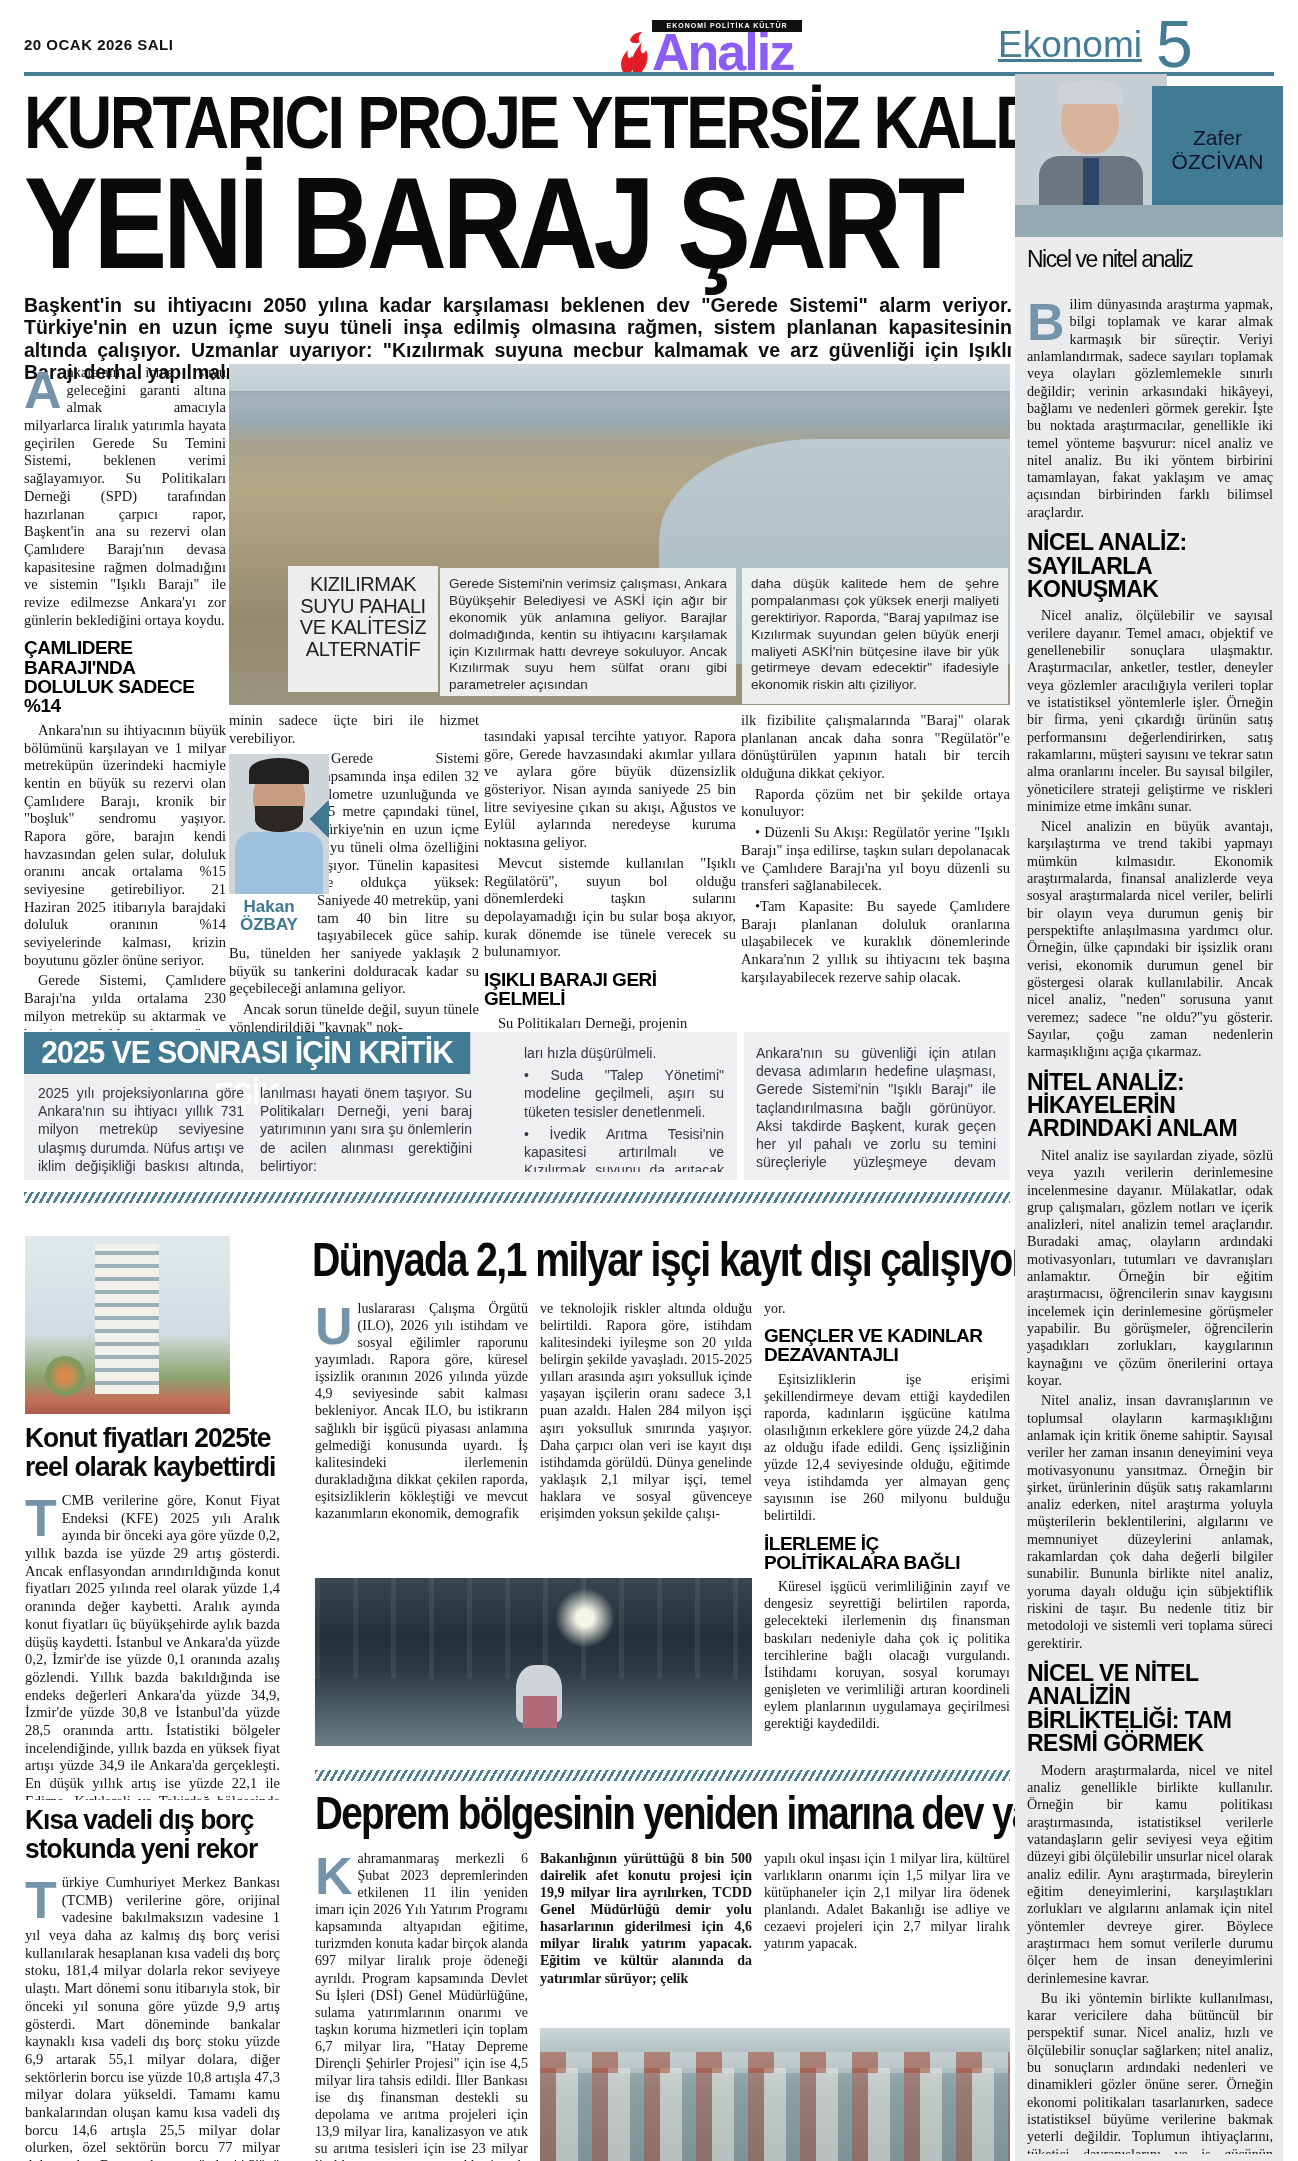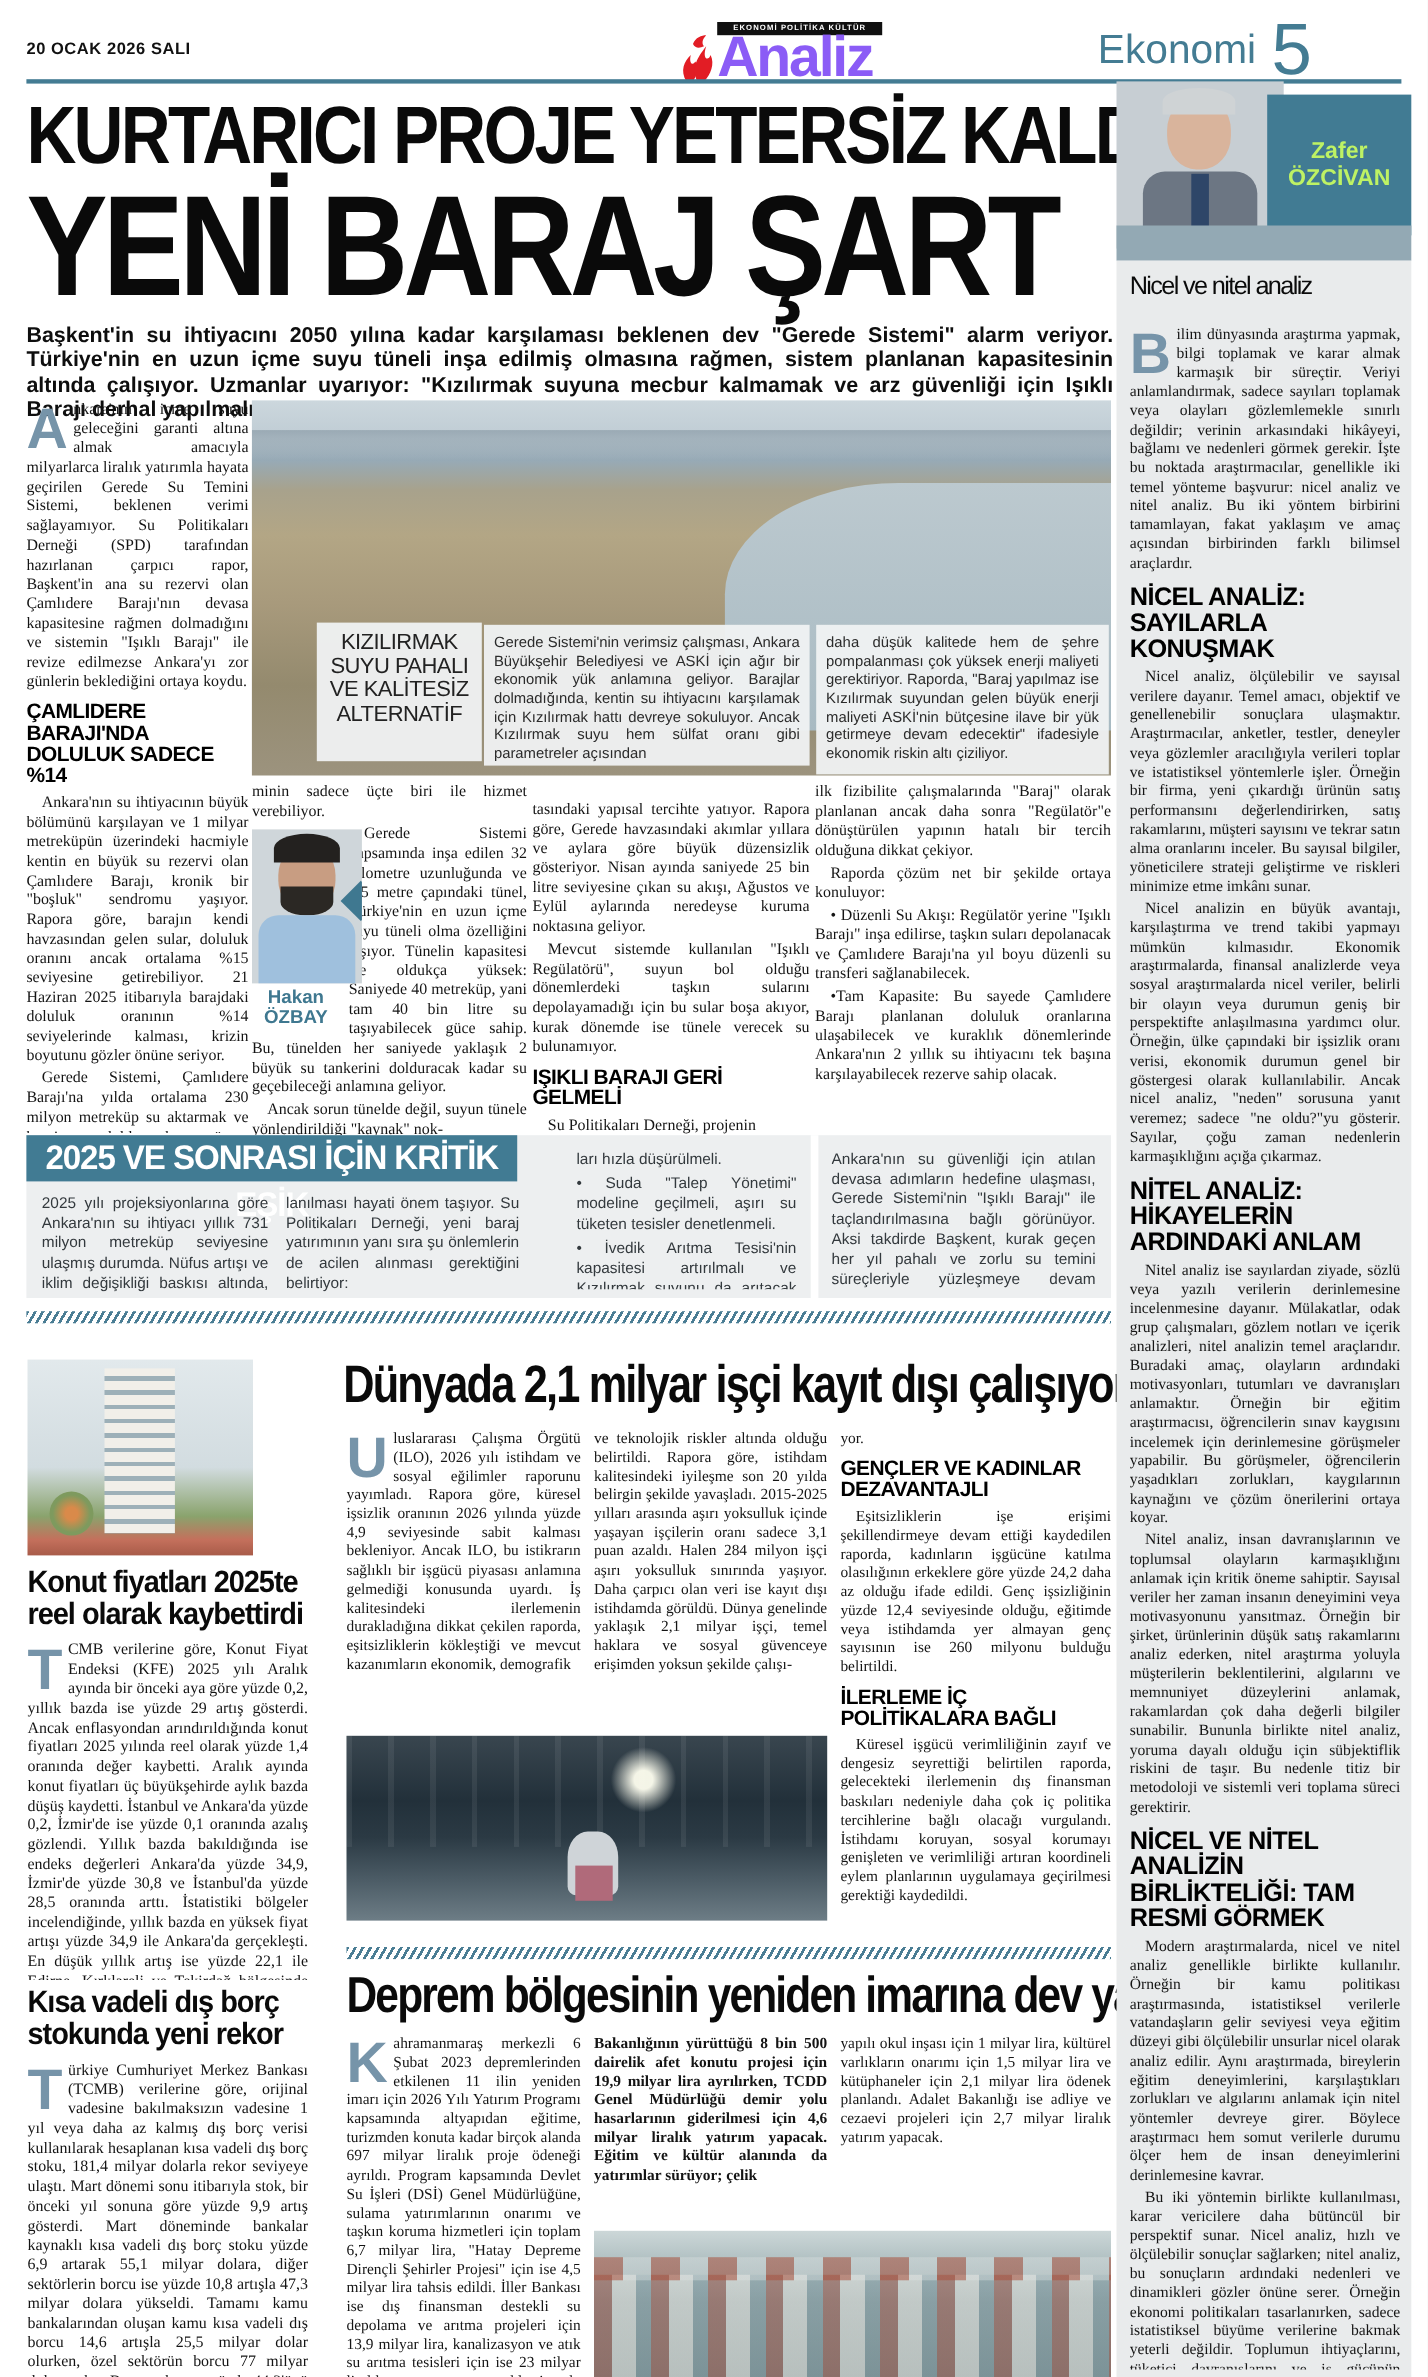--- a/index.html
+++ b/index.html
@@ -11,21 +11,21 @@
   .bt p{margin:0 0 3px 0;}
   .bt p.ind{text-indent:14px;}
   .dc{float:left;font:900 52px/0.82 "Liberation Sans",sans-serif;color:#7694a9;padding:5px 5px 0 0;}
   .subhead{font:900 19px/1.02 "Liberation Sans",sans-serif;letter-spacing:-0.5px;color:#000;margin:9px 0 6px 0;text-align:left;}
   .khead{font:700 28px/1.02 "Liberation Sans",sans-serif;letter-spacing:-1px;color:#0a0a0a;transform:scaleX(.94);transform-origin:left top;}
   .condensed{transform:scaleX(.85);transform-origin:left top;white-space:nowrap;}
   .capbox{background:rgba(240,242,243,.95);font:13.5px/1.25 "Liberation Sans",sans-serif;color:#2b2b2b;text-align:justify;padding:8px 9px;}
   .hatch{background:repeating-linear-gradient(120deg,#4a7d94 0 2.5px,#ffffff 2.5px 6px);}
   .graypanel{background:#e9ebec;}
   .tealbox{background:#417b93;}
-  .whitebold{color:#bef264;font-weight:700;}
+  .whitebold{color:#0f172a;font-weight:400;}
   .kritiktxt{font:14px/1.3 "Liberation Sans",sans-serif;color:#33393d;text-align:justify;}
   .kritiktxt p{margin:0 0 4px 0;}
   .colbody{font-size:14.2px;line-height:1.22;}
   .colbody .subhead{font-size:23px;margin:10px 0 6px 0;}
   .photo{overflow:hidden;}
 </style>
 </head>
 <body>
 
 <div class="page">
@@ -37,21 +37,21 @@
 
   <span class="abs" style="left:616px;top:30px;">
     <svg width="36" height="46" viewBox="0 0 36 46">
       <path d="M8 44 C2 34 6 26 12 20 C10 28 14 30 16 26 C20 30 18 38 14 44 Z" fill="#e21d25"></path>
       <path d="M18 44 C12 32 18 22 26 12 C22 24 28 26 30 20 C34 28 30 38 24 44 Z" fill="#e21d25"></path>
       <path d="M14 10 C16 4 22 2 26 2 C22 6 22 10 24 12 C20 14 16 14 14 10 Z" fill="#e21d25"></path>
     </svg>
   </span>
   <div class="abs sans" style="left:652px;top:26px;font-size:52px;font-weight:900;letter-spacing:-2px;color:#8b5cf6;line-height:1;">Analiz</div>
 
-  <div class="abs sans" style="left:998px;top:24px;font-size:37px;font-weight:400;color:#447c93;letter-spacing:0;">Ekonomi</div>
+  <div class="abs sans" style="left:998px;top:24px;font-size:37px;font-weight:400;color:#447c93;letter-spacing:0;text-decoration:underline;">Ekonomi</div>
   <div class="abs sans" style="left:1156px;top:6px;font-size:66px;font-weight:400;color:#447c93;">5</div>
 
   <div class="abs" style="left:24px;top:72px;width:1250px;height:4px;background:#447c93;"></div>
   <div class="abs" style="left:1122px;top:76px;width:0;height:0;border-left:22px solid transparent;border-right:22px solid transparent;border-top:24px solid #447c93;"></div>
 
   <div class="abs sans condensed" style="left:24px;top:86px;font-size:74px;font-weight:900;letter-spacing:-3px;line-height:1;color:#0a0a0a;">KURTARICI PROJE YETERSİZ KALDI</div>
   <div class="abs sans condensed" style="left:24px;top:158px;font-size:130px;font-weight:900;letter-spacing:-5px;line-height:1;color:#0a0a0a;">YENİ BARAJ ŞART</div>
   <div class="abs sans" style="left:24px;top:294px;width:988px;font-size:19.5px;font-weight:700;line-height:1.15;text-align:justify;color:#0e0e0e;">Başkent'in su ihtiyacını 2050 yılına kadar karşılaması beklenen dev "Gerede Sistemi" alarm veriyor. Türkiye'nin en uzun içme suyu tüneli inşa edilmiş olmasına rağmen, sistem planlanan kapasitesinin altında çalışıyor. Uzmanlar uyarıyor: "Kızılırmak suyuna mecbur kalmamak ve arz güvenliği için Işıklı Barajı derhal yapılmalı."</div>
 
   <div class="abs bt" style="left:24px;top:364px;width:202px;height:666px;overflow:hidden;">

